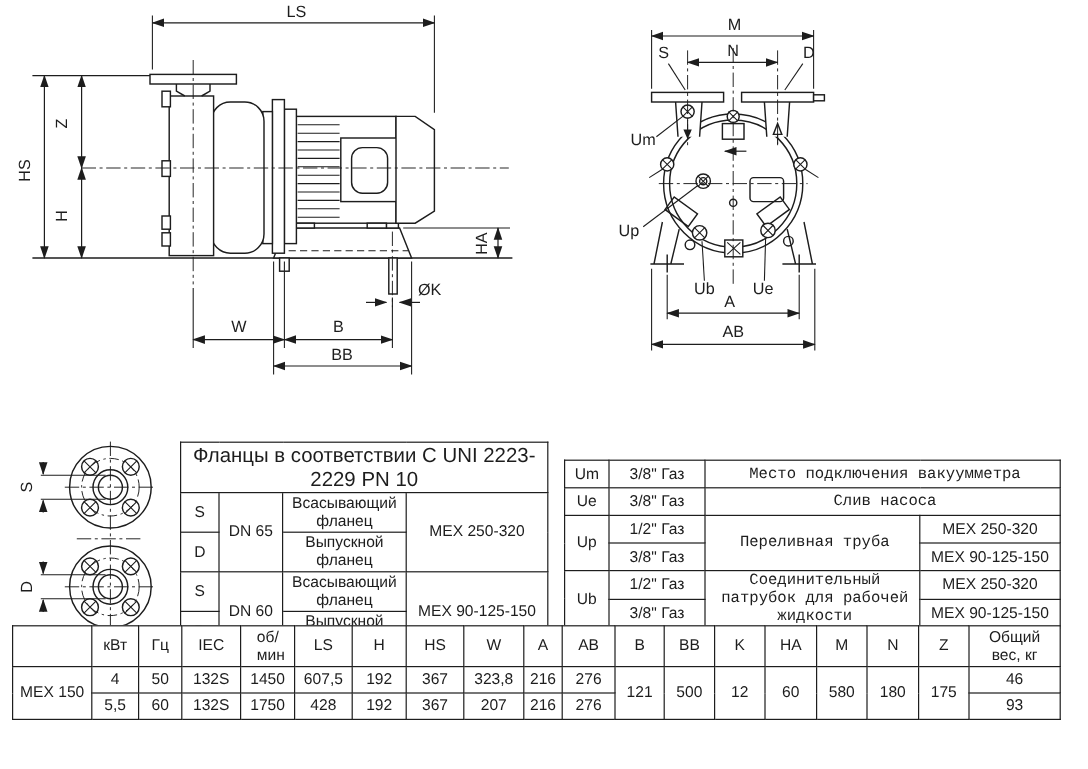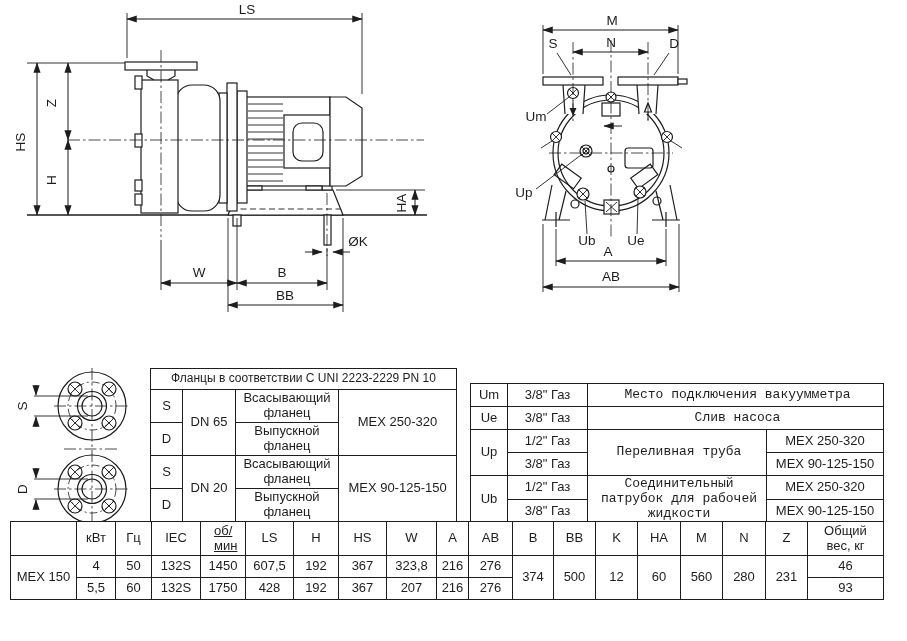--- a/index.html
+++ b/index.html
@@ -21,29 +21,29 @@
   .dsh { stroke: #1d1d1d; stroke-width: 0.9; fill: none; stroke-dasharray: 6 3.5; }
   svg text { font: 13.5px "Liberation Sans", sans-serif; fill: #1d1d1d; text-anchor: middle; }
 
   
   table { border-collapse: collapse; table-layout: fixed; position: absolute; background: #fff; }
   td {
     border: 1.5px solid #1d1d1d; font-size: 13px; text-align: center;
     vertical-align: middle; padding: 1px 3px; line-height: 1.15; color: #1d1d1d;
   }
   #flange-table { left: 150px; top: 368px; width: 306px; }
-  #flange-table tr.title-row td { height: 21px; font-size: 12px; }
+  #flange-table tr.title-row td { height: 21px; font-size: 17px; }
   #flange-table tr.g td { height: 33px; }
   #conn-table { left: 470px; top: 383px; width: 413px; }
   #conn-table tr td { height: 23px; }
   #conn-table td.desc { text-align: center; padding-left: 7px; font-family: Liberation Mono, monospace; }
   #dim-table { left: 10px; top: 521px; width: 873px; }
   #dim-table tr.hdr td { height: 34px; }
   #dim-table tr.val td { height: 22px; }
-  #dim-table td.tight { padding: 1px 13px; text-decoration: underline; }
+  #dim-table td.tight { padding: 1px 13px; }
 </style>
 </head>
 <body>
 
 <div id="page">
 
 <svg id="drawings" width="907" height="641" viewBox="0 0 907 641" xmlns="http://www.w3.org/2000/svg">
   <defs>
     <marker id="arr" viewBox="0 0 10 10" refX="9.3" refY="5" markerWidth="10.5" markerHeight="10.5" orient="auto-start-reverse">
       <path d="M0,1.6 L10,5 L0,8.4 Z" fill="#1d1d1d"></path>
@@ -291,21 +291,21 @@
     <td rowspan="2">DN 65</td>
     <td>Всасывающий фланец</td>
     <td rowspan="2">MEX 250-320</td>
   </tr>
   <tr class="g">
     <td>D</td>
     <td>Выпускной фланец</td>
   </tr>
   <tr class="g">
     <td>S</td>
-    <td rowspan="2">DN 20</td>
+    <td rowspan="2">DN 60</td>
     <td>Всасывающий фланец</td>
     <td rowspan="2">MEX 90-125-150</td>
   </tr>
   <tr class="g">
     <td>D</td>
     <td>Выпускной фланец</td>
   </tr>
 </tbody>
     </table>
 
@@ -399,27 +399,27 @@
     <td>4</td>
     <td>50</td>
     <td>132S</td>
     <td>1450</td>
     <td>607,5</td>
     <td>192</td>
     <td>367</td>
     <td>323,8</td>
     <td>216</td>
     <td>276</td>
-    <td rowspan="2">374</td>
+    <td rowspan="2">121</td>
     <td rowspan="2">500</td>
     <td rowspan="2">12</td>
     <td rowspan="2">60</td>
-    <td rowspan="2">560</td>
-    <td rowspan="2">280</td>
-    <td rowspan="2">231</td>
+    <td rowspan="2">580</td>
+    <td rowspan="2">180</td>
+    <td rowspan="2">175</td>
     <td>46</td>
   </tr>
   <tr class="val">
     <td>5,5</td>
     <td>60</td>
     <td>132S</td>
     <td>1750</td>
     <td>428</td>
     <td>192</td>
     <td>367</td>

